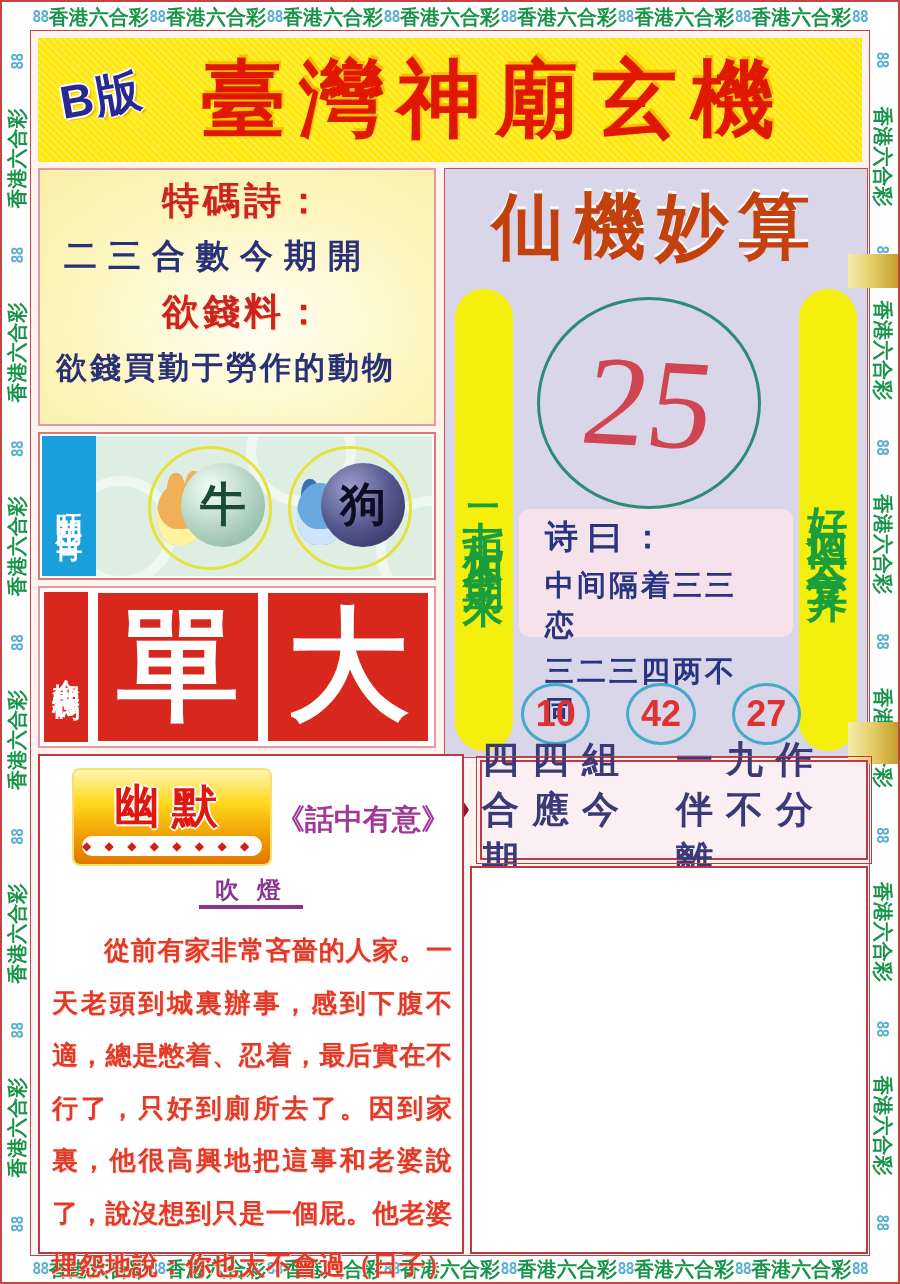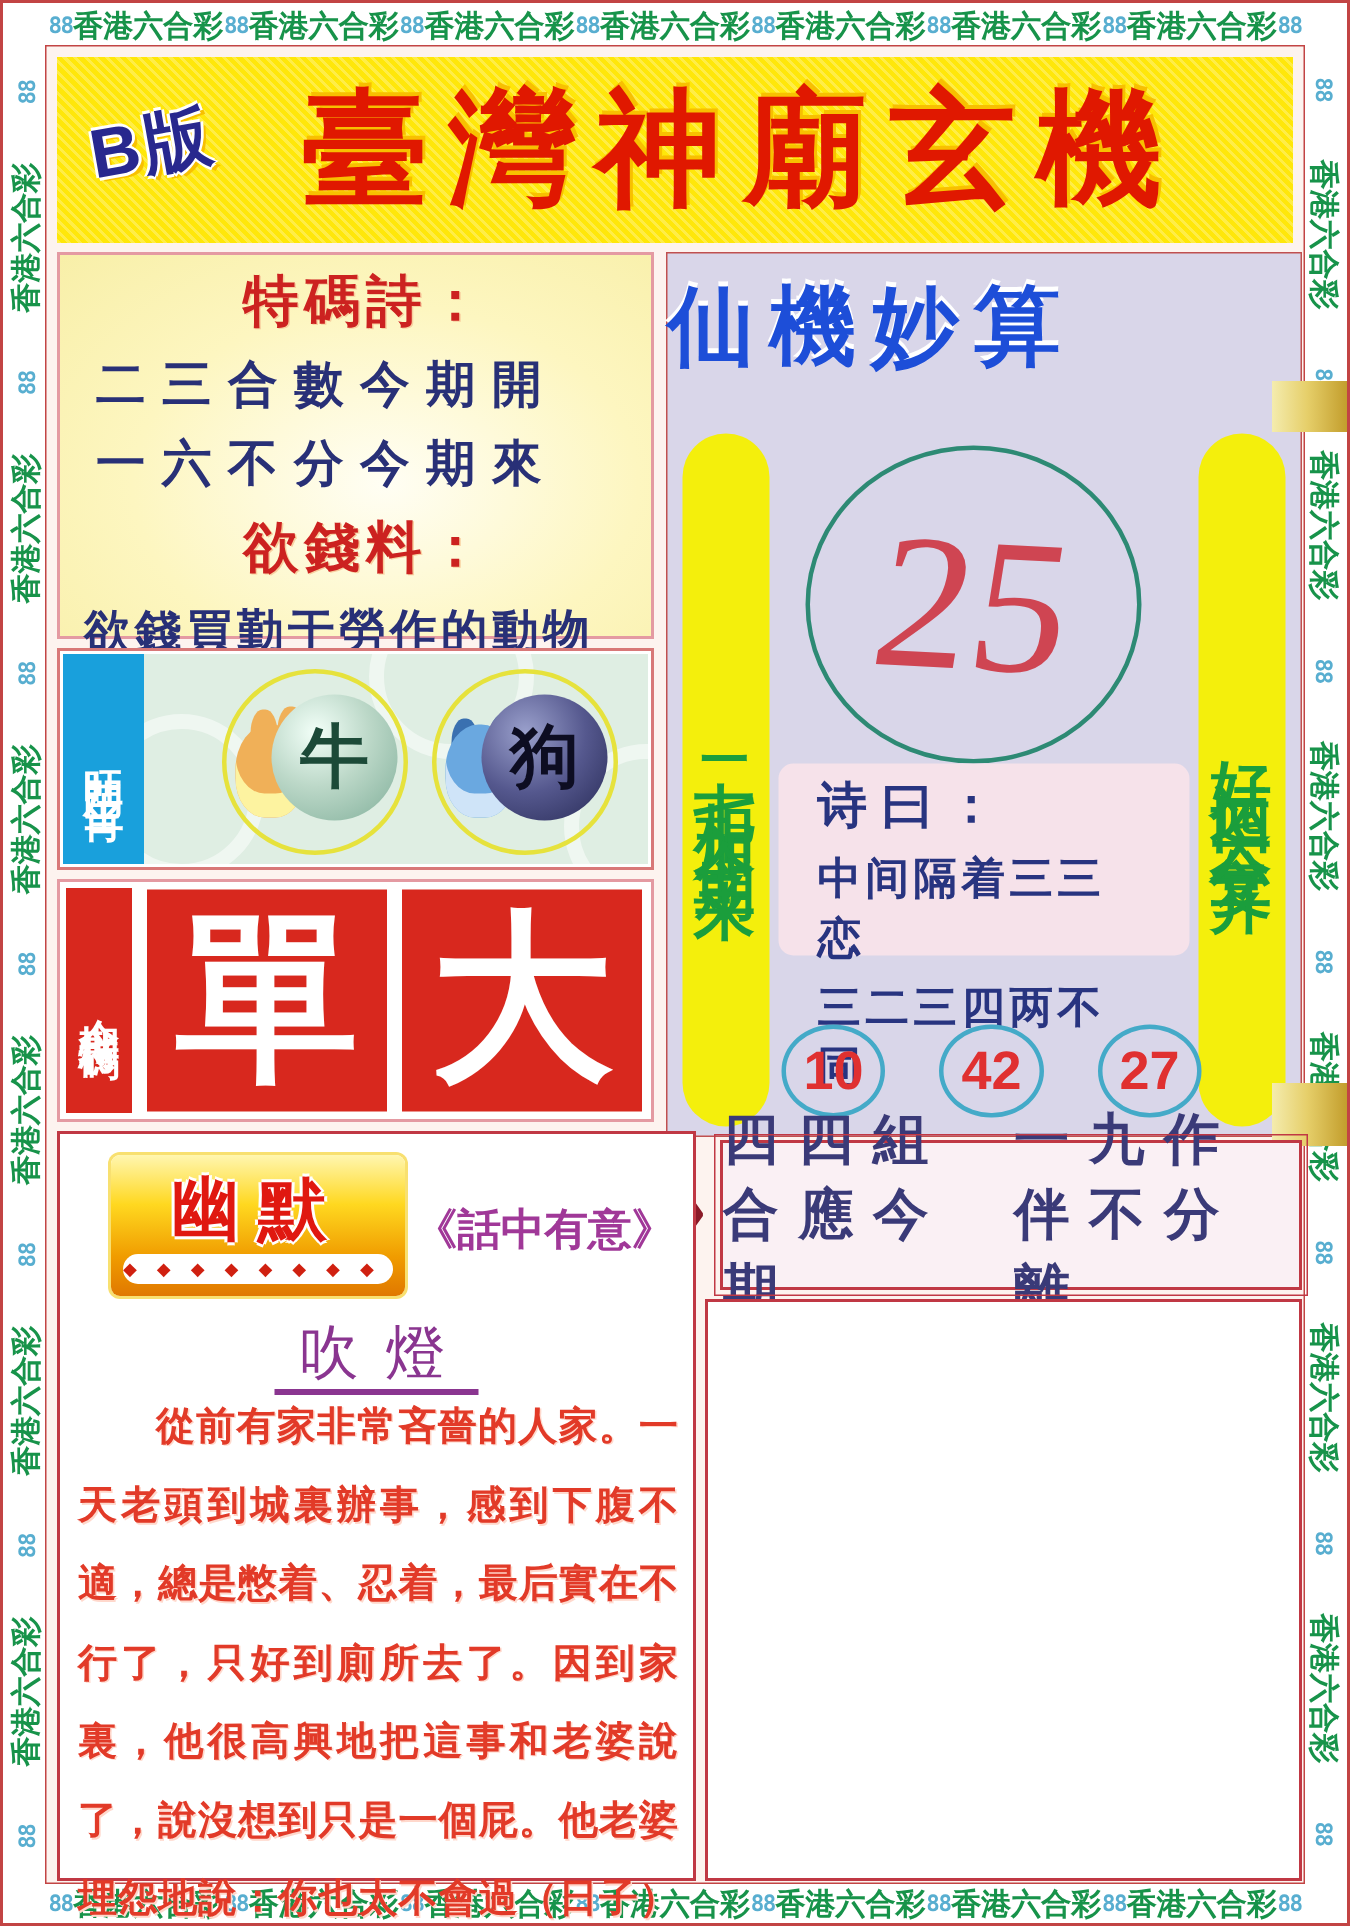--- a/index.html
+++ b/index.html
@@ -54,21 +54,21 @@
   .ball-dog{background:radial-gradient(circle at 35% 30%,#9aa0cc 0%,#55588e 50%,#272a55 100%);color:#0d0d22;}
   .boxC{left:36px;top:584px;width:398px;height:162px;border:2px solid #e49aa2;background:#fff;
         display:flex;align-items:center;padding:4px;box-sizing:border-box;gap:10px;}
   .slabel{width:44px;height:150px;background:#d8281e;color:#fff;font-size:27px;font-weight:700;
           writing-mode:vertical-rl;text-orientation:upright;display:flex;align-items:center;justify-content:center;
           letter-spacing:5px;}
   .sq{width:160px;height:148px;background:#d8281e;color:#fff;display:flex;align-items:center;justify-content:center;
       font-size:122px;font-weight:900;}
   
   .boxR{left:442px;top:166px;width:424px;height:590px;border:1px solid #c05050;background:#d9d6e9;box-sizing:border-box;}
-  .r-title{position:absolute;left:0;top:10px;width:100%;text-align:left;color:#1d4ed8;font-size:58px;font-weight:900;
+  .r-title{position:absolute;left:0;top:10px;width:100%;text-align:center;color:#c2410c;font-size:72px;font-weight:900;
            letter-spacing:10px;font-family:"Liberation Serif","DejaVu Serif",serif;text-shadow:0 -3px 0 #ffffff;}
   .pillar{position:absolute;top:120px;width:58px;height:462px;background:#f4ef0c;border-radius:29px;
           color:#1b9e3c;font-size:41px;font-weight:900;writing-mode:vertical-rl;text-orientation:upright;
           display:flex;align-items:center;justify-content:center;letter-spacing:13px;
           font-family:"Liberation Serif","DejaVu Serif",serif;}
   .pillar-l{left:10px;} .pillar-r{right:10px;}
   .big-circle{position:absolute;left:92px;top:128px;width:218px;height:206px;border:3px solid #2d8a74;border-radius:50%;
           display:flex;align-items:center;justify-content:center;}
   .big-num{color:#cf4552;font-size:128px;font-family:"Liberation Serif","DejaVu Serif",serif;
           transform:rotate(3deg) skewX(-6deg);line-height:1;}
@@ -95,21 +95,21 @@
   .badge{position:absolute;left:34px;top:14px;width:196px;height:94px;border-radius:6px;
          background:linear-gradient(180deg,#fff6b0 0%,#ffd820 35%,#f09c00 72%,#e07800 100%);
          box-shadow:0 0 0 2px #f8e070;}
   .badge-text{position:absolute;left:0;top:6px;width:100%;text-align:center;color:#e01810;font-size:46px;font-weight:900;
          letter-spacing:12px;text-shadow:-2px 0 #fff,2px 0 #fff,0 -2px #fff,0 2px #fff;}
   .wave{position:absolute;left:8px;right:8px;bottom:8px;height:20px;background:#fff;border-radius:10px;
         overflow:hidden;text-align:center;color:#d02010;font-size:12px;line-height:20px;letter-spacing:5px;white-space:nowrap;}
   .subtitle{position:absolute;left:236px;top:44px;color:#a03898;font-size:29px;font-weight:900;white-space:nowrap;
         text-shadow:0 -2px 0 #fff;}
   .story-title{position:absolute;left:0;top:118px;width:100%;text-align:center;}
-  .story-title span{color:#8a3590;font-size:40px;font-weight:400;letter-spacing:18px;border-bottom:4px solid #8a3590;
+  .story-title span{color:#8a3590;font-size:24px;font-weight:700;letter-spacing:18px;border-bottom:4px solid #8a3590;
         padding:0 4px 2px 16px;text-shadow:0 -2px 0 #fff;}
   .story-para{position:absolute;left:12px;top:168px;width:400px;color:#e23a28;font-size:26px;font-weight:900;
         line-height:2.02;text-indent:2em;text-align:justify;text-shadow:1px 1px 0 #ffd8cc;}
 </style>
 </head>
 <body>
 
 <div id="canvas">
 
   <div class="abs inner-line"></div>
@@ -180,21 +180,20 @@
     </div>
 
   <div class="abs banner">
     <div class="edition">B版</div>
     <div class="main-title">臺灣神廟玄機</div>
   </div>
 
   <div class="abs boxA">
     <div class="h-red">特碼詩：</div>
     <div class="verse">二三合數今期開</div>
-    <div class="verse">一六不分今期來</div>
     <div class="h-red" style="margin-top:8px">欲錢料：</div>
     <div class="verse3">欲錢買勤于勞作的動物</div>
   </div>
 
   <div class="abs boxB">
     <div class="zlabel">旺門生肖</div>
     <div class="zarea">
       <div class="deco-circle" style="left:-30px;top:40px;width:90px;height:90px;"></div>
       <div class="deco-circle" style="left:150px;top:-40px;width:90px;height:90px;"></div>
       <div class="deco-circle" style="left:280px;top:60px;width:90px;height:90px;"></div>

